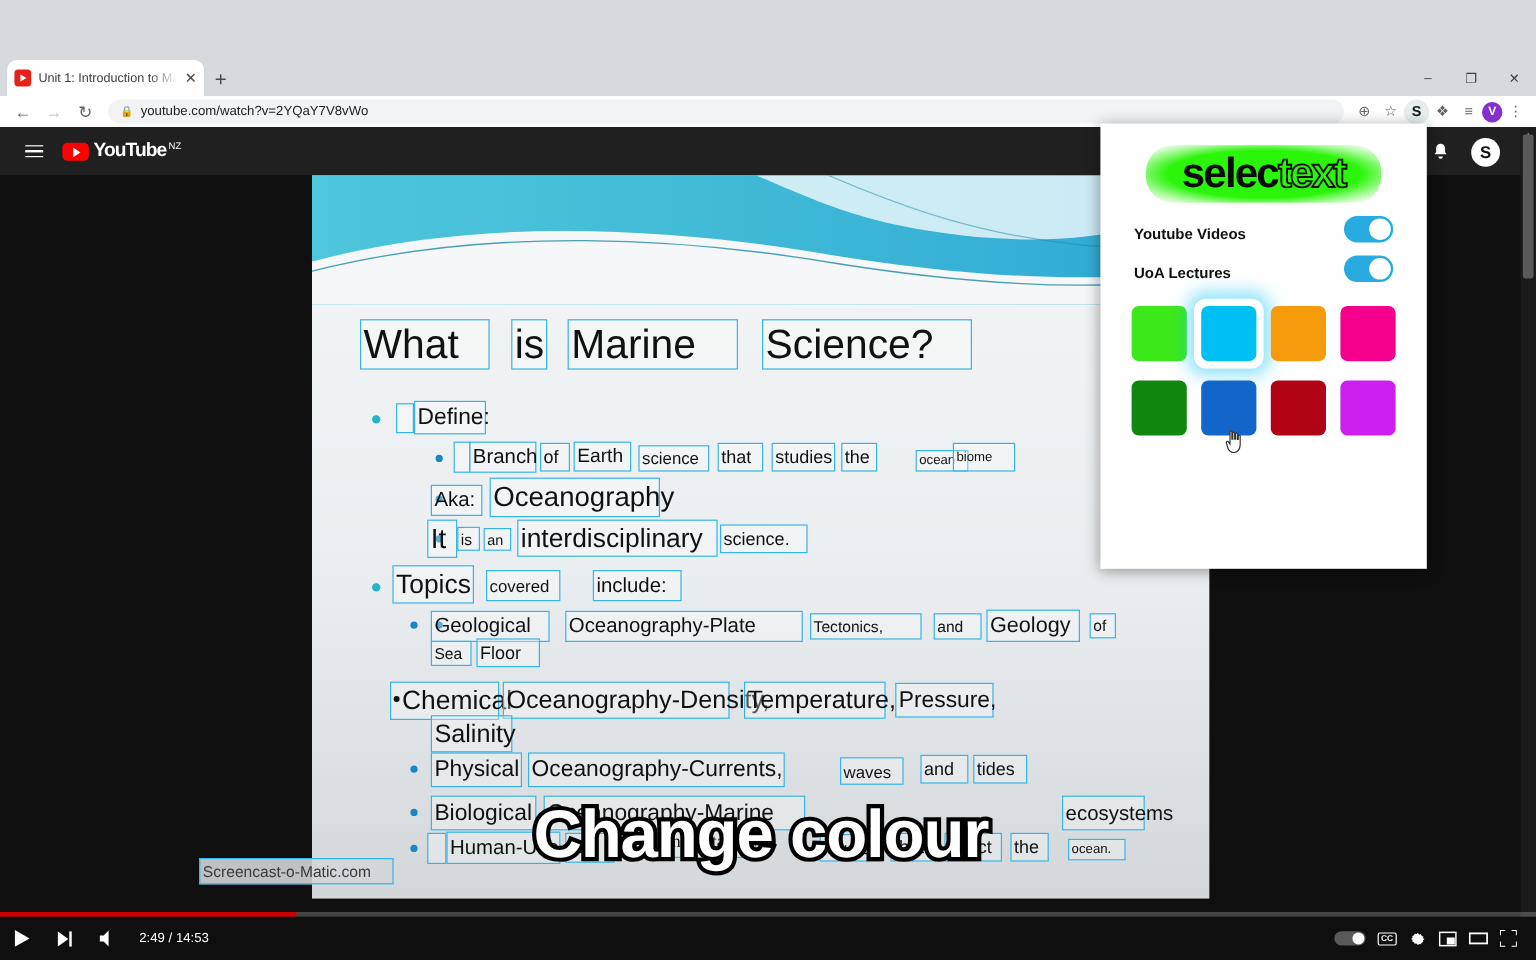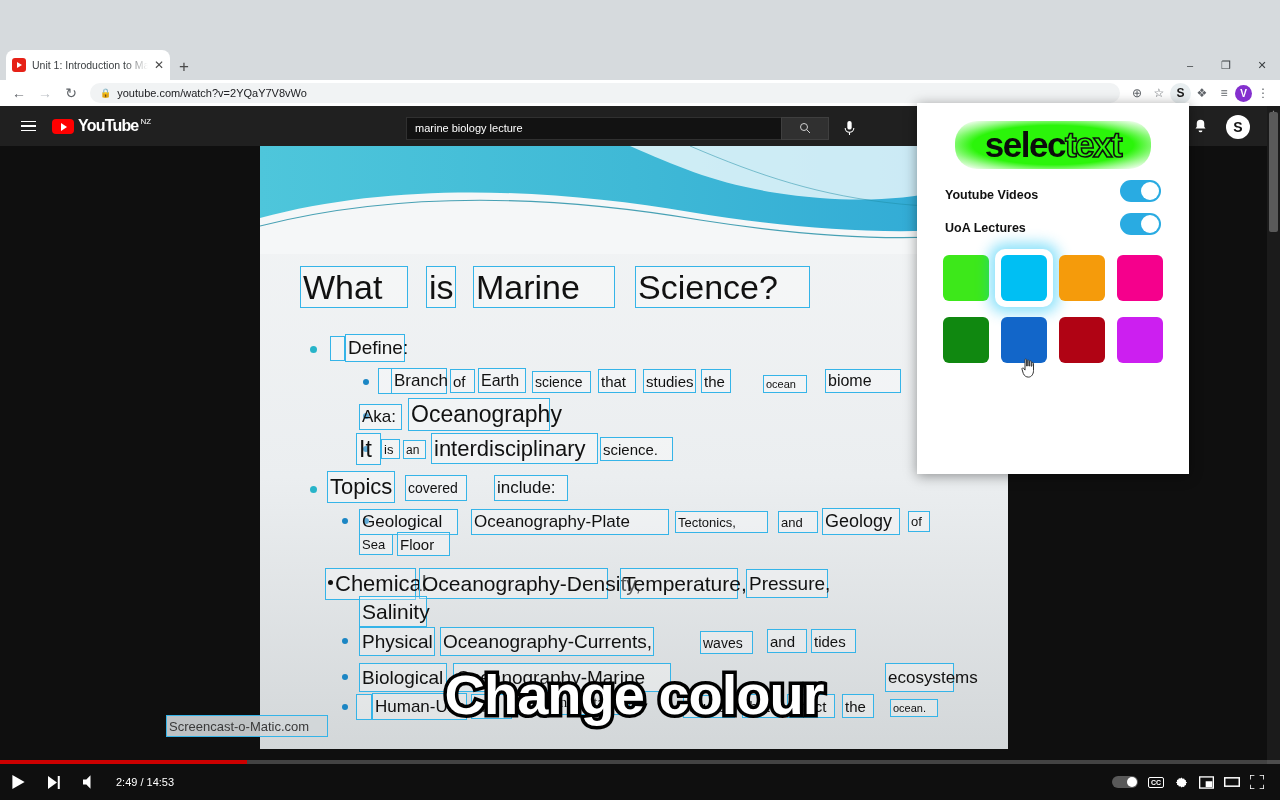--- a/index.html
+++ b/index.html
@@ -336,36 +336,20 @@
           <span></span>
           <span></span>
           <span></span>
         </div>
       <div class="yt-logo">
         <span class="yt-logo-mark">
             <i></i>
           </span>
         <span class="yt-logo-word">YouTube</span>
         <span class="yt-logo-cc">NZ</span>
-      </div>
-      <div class="yt-search-wrap">
-        <input class="yt-search-input" value="marine biology lecture" placeholder="Search" style="">
-        <div class="yt-search-btn">
-          <svg width="12" height="12" viewBox="0 0 24 24">
-              <circle cx="10" cy="10" r="7" stroke="#d0d0d0" stroke-width="2" fill="none"></circle>
-              <line x1="15" y1="15" x2="22" y2="22" stroke="#d0d0d0" stroke-width="2"></line>
-            </svg>
-        </div>
-        <div class="yt-mic">
-          <svg width="13" height="17" viewBox="0 0 24 30">
-              <rect x="8" y="1" width="8" height="16" rx="4" fill="#fff"></rect>
-              <path d="M4 14a8 8 0 0 0 16 0" stroke="#fff" stroke-width="2" fill="none"></path>
-              <line x1="12" y1="22" x2="12" y2="27" stroke="#fff" stroke-width="2"></line>
-            </svg>
-        </div>
       </div>
       <div class="yt-right">
         <div class="yt-bell">
           <svg width="15" height="16" viewBox="0 0 24 24">
               <path d="M12 2a6 6 0 0 0-6 6v5l-2 3h16l-2-3V8a6 6 0 0 0-6-6z" fill="#fff"></path>
               <path d="M9 19a3 3 0 0 0 6 0" fill="#fff"></path>
             </svg>
         </div>
         <div class="yt-avatar">S</div>
       </div>
@@ -409,21 +393,21 @@
         <div class="bullet-dot small" style="left:103px; top:233px;"></div>
         <div class="wbox" style="left:118px; top:222px; width:14px; height:26px;"></div>
         <div class="wbox" style="left:131px; top:222px; width:56px; height:26px; font-size:17px;">Branch</div>
         <div class="wbox" style="left:190px; top:223px; width:25px; height:24px; font-size:15px;">of</div>
         <div class="wbox" style="left:218px; top:222px; width:48px; height:25px; font-size:16px;">Earth</div>
         <div class="wbox" style="left:272px; top:225px; width:59px; height:22px; font-size:14px;">science</div>
         <div class="wbox" style="left:338px; top:223px; width:38px; height:24px; font-size:15px;">that</div>
         <div class="wbox" style="left:383px; top:223px; width:53px; height:24px; font-size:15px;">studies</div>
         <div class="wbox" style="left:441px; top:223px; width:30px; height:24px; font-size:15px;">the</div>
         <div class="wbox" style="left:503px; top:229px; width:44px; height:18px; font-size:11px;">ocean</div>
-        <div class="wbox" style="left:565px; top:223px; width:76px; height:24px; font-size:16px;">biome</div>
+        <div class="wbox" style="left:534px; top:223px; width:52px; height:24px; font-size:11px;">biome</div>
 
         <div class="bullet-dot small" style="left:103px; top:267px;"></div>
         <div class="wbox" style="left:99px; top:258px; width:43px; height:26px; font-size:17px;">Aka:</div>
         <div class="wbox" style="left:148px; top:252px; width:142px; height:33px; font-size:23px;">Oceanography</div>
 
         <div class="bullet-dot small" style="left:103px; top:300px;"></div>
         <div class="wbox" style="left:96px; top:287px; width:25px; height:32px; font-size:23px;">It</div>
         <div class="wbox" style="left:121px; top:293px; width:19px; height:20px; font-size:13px;">is</div>
         <div class="wbox" style="left:143px; top:294px; width:23px; height:19px; font-size:12px;">an</div>
         <div class="wbox" style="left:171px; top:287px; width:167px; height:31px; font-size:22px;">interdisciplinary</div>

